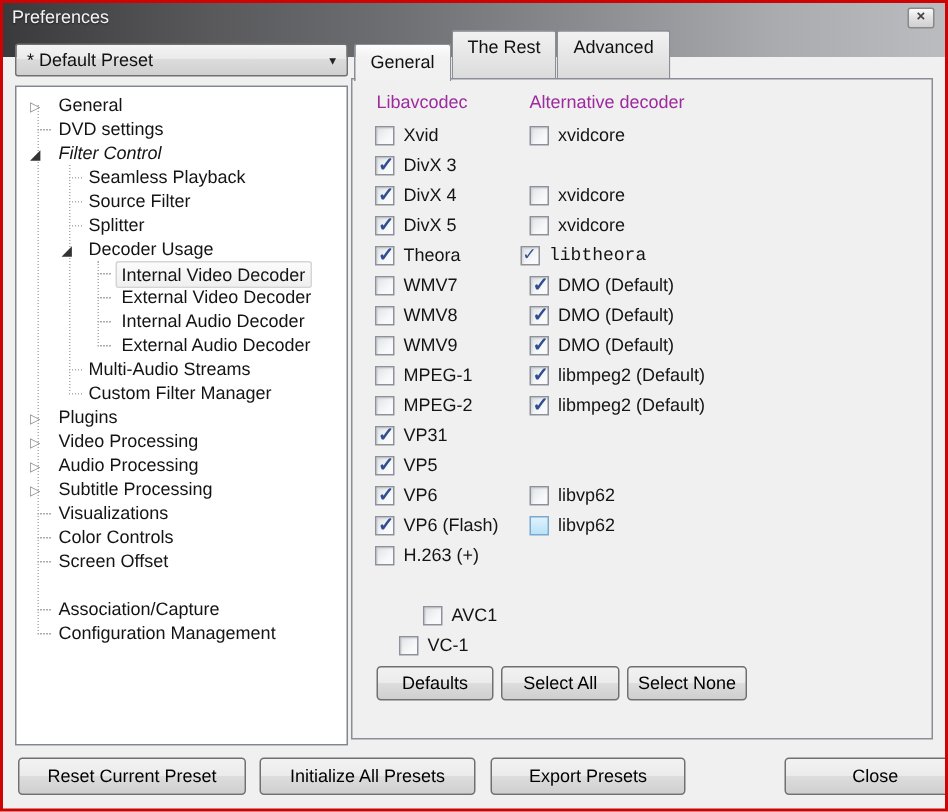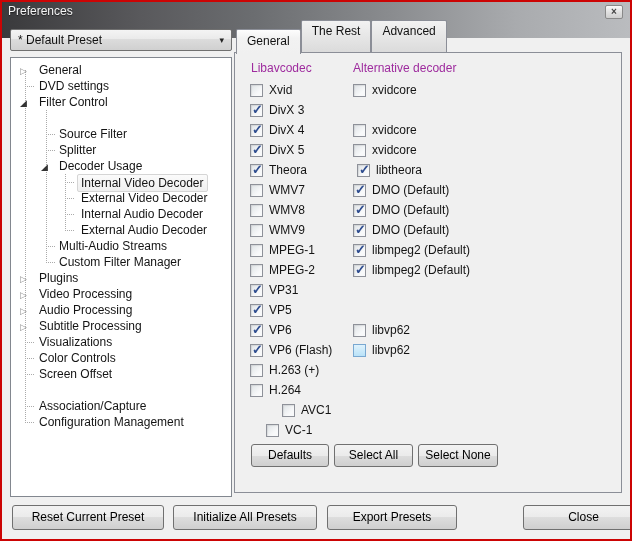--- a/index.html
+++ b/index.html
@@ -89,21 +89,22 @@
     <span>* Default Preset</span>
     <span class="combo-arrow">▾</span>
   </div>
 
   <div class="tree">
     <div class="guide" style="left:14px; top:12px; height:352px;"></div>
     <div class="guide" style="left:35px; top:52px; height:152px;"></div>
     <div class="guide" style="left:54px; top:116px; height:56px;"></div>
   <div class="tree-row" style="top: 4px;"><span class="arrow-collapsed" style="left: 9px;">▷</span><span class="tree-label" style="margin-left: 28px;">General</span></div>
       <div class="tree-row" style="top: 20px;"><span class="stub" style="left: 14px; top: 8px; width: 9px;"></span><span class="tree-label" style="margin-left: 28px;">DVD settings</span></div>
-      <div class="tree-row" style="top: 36px;"><span class="arrow-expanded" style="left: 9px;">◢</span><span class="tree-label" style="margin-left: 28px;">Filter Control</span></div>
+      <div class="tree-row" style="top: 36px;"><span class="arrow-expanded" style="left: 9px;">◢</span><span class="tree-label" style="margin-left: 28px; font-style: italic;">Filter Control</span></div>
+      <div class="tree-row" style="top: 52px;"><span class="stub" style="left: 35px; top: 8px; width: 9px;"></span><span class="tree-label" style="margin-left: 48px;">Seamless Playback</span></div>
       <div class="tree-row" style="top: 68px;"><span class="stub" style="left: 35px; top: 8px; width: 9px;"></span><span class="tree-label" style="margin-left: 48px;">Source Filter</span></div>
       <div class="tree-row" style="top: 84px;"><span class="stub" style="left: 35px; top: 8px; width: 9px;"></span><span class="tree-label" style="margin-left: 48px;">Splitter</span></div>
       <div class="tree-row" style="top: 100px;"><span class="arrow-expanded" style="left: 30px;">◢</span><span class="tree-label" style="margin-left: 48px;">Decoder Usage</span></div>
       <div class="tree-row" style="top: 116px;"><span class="stub" style="left: 54px; top: 8px; width: 9px;"></span><span class="tree-label selected" style="margin-left: 66px;">Internal Video Decoder</span></div>
       <div class="tree-row" style="top: 132px;"><span class="stub" style="left: 54px; top: 8px; width: 9px;"></span><span class="tree-label" style="margin-left: 70px;">External Video Decoder</span></div>
       <div class="tree-row" style="top: 148px;"><span class="stub" style="left: 54px; top: 8px; width: 9px;"></span><span class="tree-label" style="margin-left: 70px;">Internal Audio Decoder</span></div>
       <div class="tree-row" style="top: 164px;"><span class="stub" style="left: 54px; top: 8px; width: 9px;"></span><span class="tree-label" style="margin-left: 70px;">External Audio Decoder</span></div>
       <div class="tree-row" style="top: 180px;"><span class="stub" style="left: 35px; top: 8px; width: 9px;"></span><span class="tree-label" style="margin-left: 48px;">Multi-Audio Streams</span></div>
       <div class="tree-row" style="top: 196px;"><span class="stub" style="left: 35px; top: 8px; width: 9px;"></span><span class="tree-label" style="margin-left: 48px;">Custom Filter Manager</span></div>
       <div class="tree-row" style="top: 212px;"><span class="arrow-collapsed" style="left: 9px;">▷</span><span class="tree-label" style="margin-left: 28px;">Plugins</span></div>
@@ -162,21 +163,21 @@
           <div class="dec-cell" style="left: 118px;">
             <span class="cb"></span>
             <span>xvidcore</span>
           </div>
         </div>
         <div class="dec-row" style="top: 107px;">
           <div class="dec-cell" style="left: 15px;">
             <span class="cb checked"></span>
             <span>Theora</span>
           </div>
-          <div class="dec-cell" style="left: 122px;">
+          <div class="dec-cell" style="left: 112px; font-family: Liberation Mono, monospace;">
             <span class="cb checked"></span>
             <span>libtheora</span>
           </div>
         </div>
         <div class="dec-row" style="top: 127px;">
           <div class="dec-cell" style="left: 15px;">
             <span class="cb"></span>
             <span>WMV7</span>
           </div>
           <div class="dec-cell" style="left: 118px;">
@@ -253,26 +254,20 @@
           </div>
           <div class="dec-cell" style="left: 118px;">
             <span class="cb hl"></span>
             <span>libvp62</span>
           </div>
         </div>
         <div class="dec-row" style="top: 307px;">
           <div class="dec-cell" style="left: 15px;">
             <span class="cb"></span>
             <span>H.263 (+)</span>
-          </div>
-        </div>
-        <div class="dec-row" style="top: 327px;">
-          <div class="dec-cell" style="left: 15px;">
-            <span class="cb"></span>
-            <span>H.264</span>
           </div>
         </div>
         <div class="dec-row" style="top: 347px;">
           <div class="dec-cell" style="left: 15px; padding-left: 32px;">
             <span class="cb"></span>
             <span>AVC1</span>
           </div>
         </div>
         <div class="dec-row" style="top: 367px;">
           <div class="dec-cell" style="left: 15px; padding-left: 16px;">

